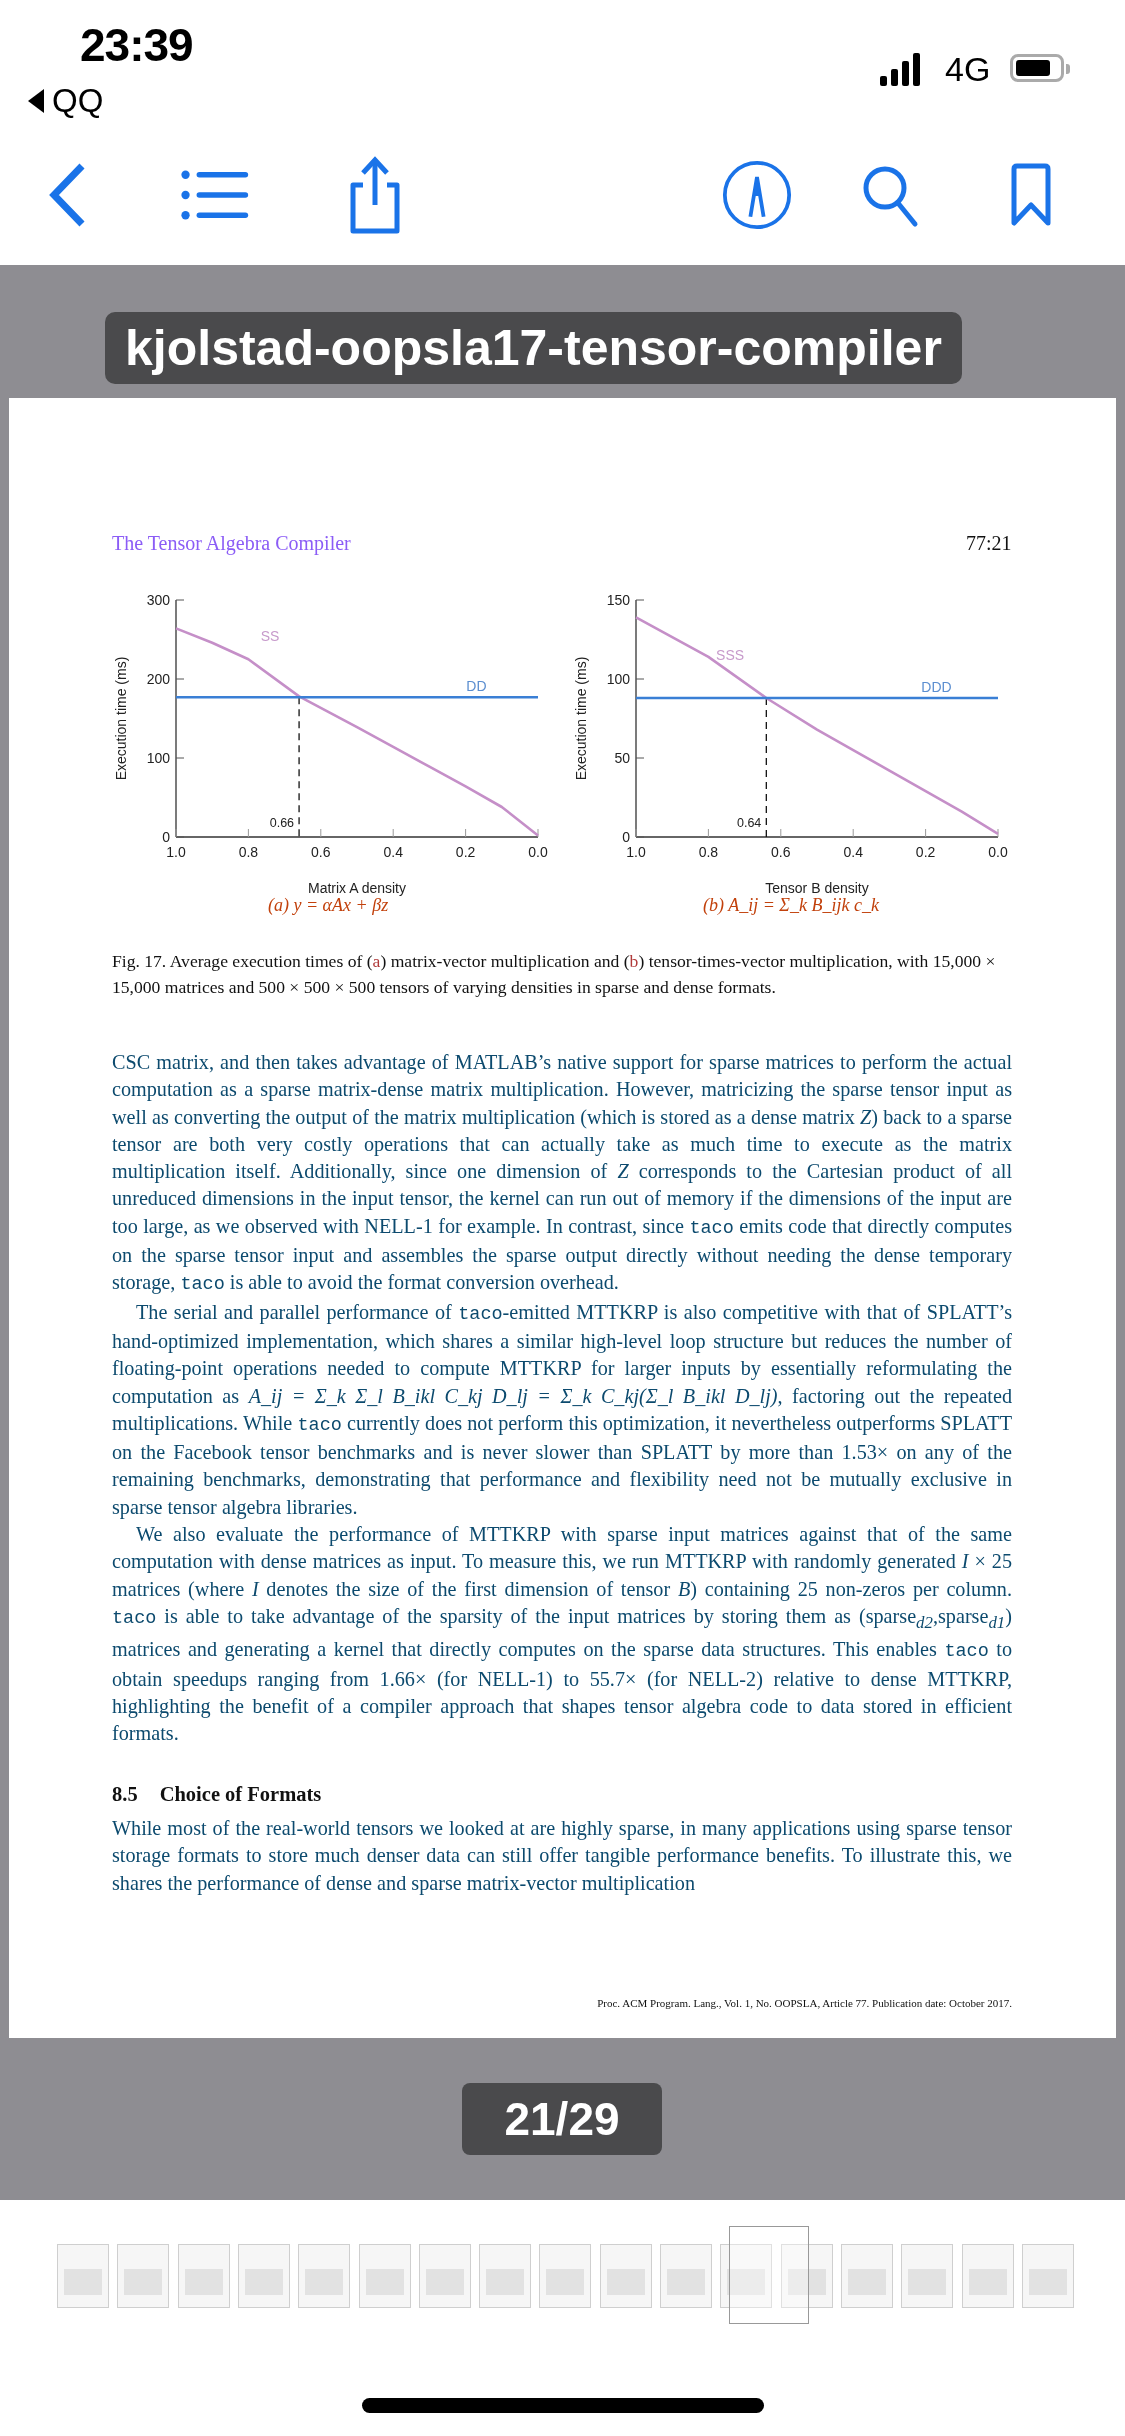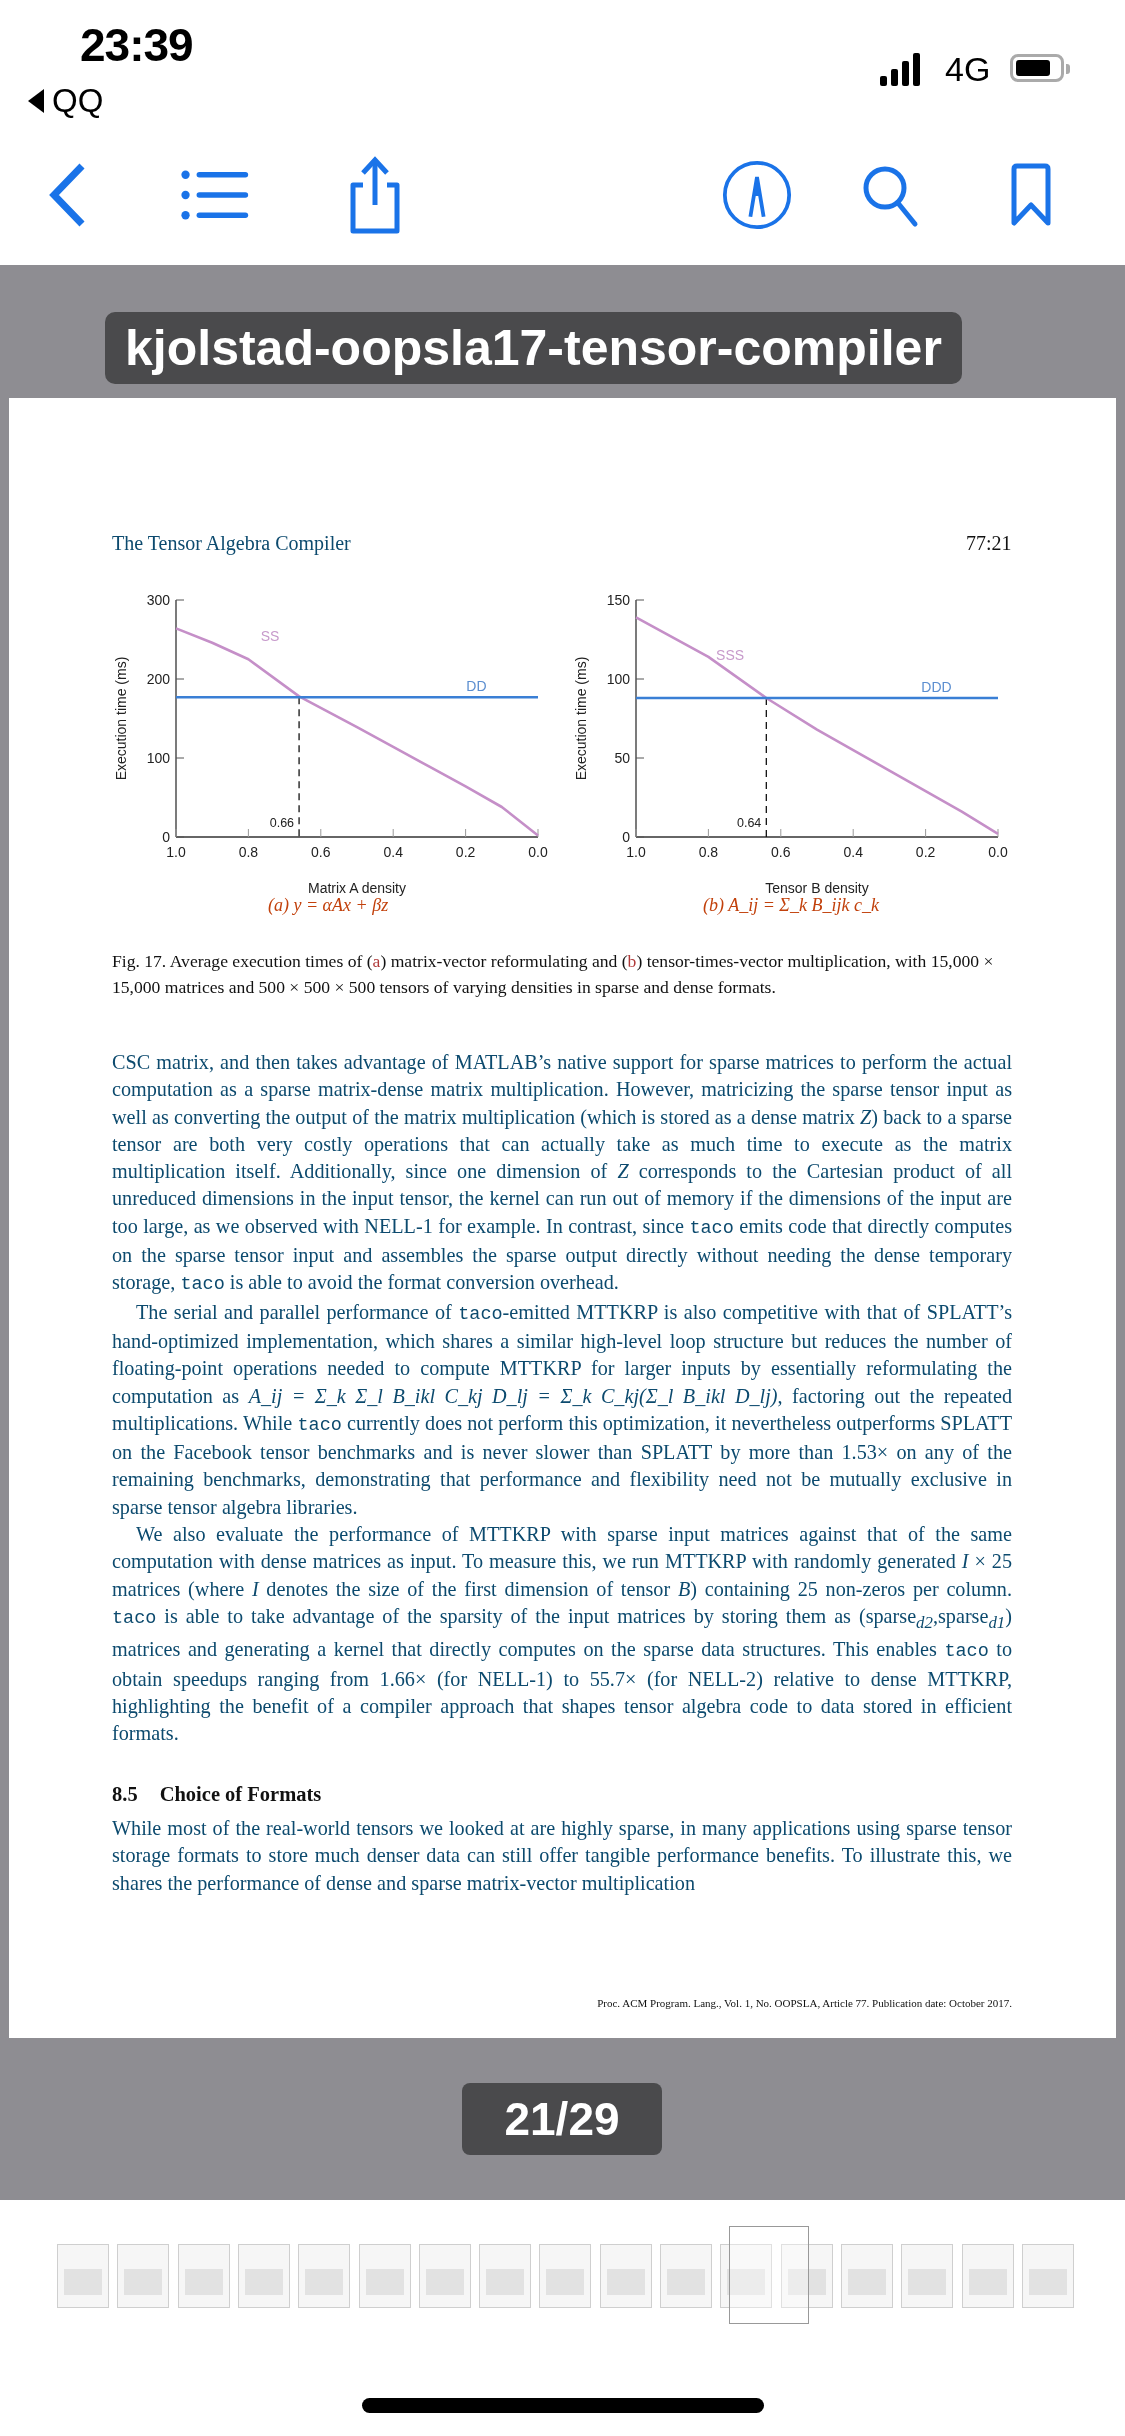--- a/index.html
+++ b/index.html
@@ -15,21 +15,21 @@
   #battery { left:1010px; top:54px; width:54px; height:28px; border:3px solid #aaa; border-radius:8px; box-sizing:border-box; }
   #battery .fill { position:absolute; left:3px; top:3px; width:34px; height:16px; background:#000; border-radius:3px; }
   #battery .nub { position:absolute; right:-9px; top:7px; width:4px; height:10px; background:#aaa; border-radius:0 3px 3px 0; }
   
   .tb-icon { position:absolute; top:160px; width:70px; height:70px; display:flex; align-items:center; justify-content:center; }
   
   #viewer { left:0; top:265px; width:1125px; height:1935px; background:#8e8d92; }
   #doc-title { left:105px; top:312px; height:72px; padding:0 20px; background:#4a4a4c; border-radius:10px; color:#fff; font-size:50px; font-weight:bold; line-height:72px; letter-spacing:0px; white-space:nowrap; }
   #page { left:9px; top:398px; width:1107px; height:1640px; background:#fff; }
   .serif { font-family:"Liberation Serif", serif; }
-  #running-head { left:112px; top:532px; font-size:20px; color:#0c4a6e; }
+  #running-head { left:112px; top:532px; font-size:20px; color:#8b5cf6; }
   #page-num-head { left:966px; top:532px; font-size:20px; color:#111; }
   .chart { position:absolute; }
   .chart text { font-family:"Liberation Sans", sans-serif; }
   .caption-sub { position:absolute; font-size:18px; color:#c2410c; font-family:"Liberation Serif", serif; font-style:italic; }
   #fig-caption { left:112px; top:948px; width:900px; font-size:17.6px; line-height:26px; color:#111; }
   #fig-caption .ref { color:#b03a3a; }
   .body-text { position:absolute; left:112px; width:900px; font-size:20.2px; line-height:27.3px; color:#0c4a6e; text-align:justify; }
   .body-text p { margin:0; }
   .body-text p.ind { text-indent:24px; }
   .mono { font-family:"Liberation Mono", monospace; font-size:18.5px; }
@@ -174,21 +174,21 @@
     <text x="201.32" y="247" text-anchor="end" font-size="12.5" fill="#222">0.64</text>
     <polyline points="76.0,37.4 148.4,76.9 206.3,118.0 257.0,149.6 293.2,170.1 329.4,190.6 365.6,211.2 401.8,231.7 438.0,253.8" fill="none" stroke="#c58fc8" stroke-width="2.6" stroke-linejoin="round"></polyline>
     <polyline points="76.0,118.0 438.0,118.0" fill="none" stroke="#3a7fd5" stroke-width="2.6" stroke-linejoin="round"></polyline>
     <text x="170.12" y="79.72800000000001" text-anchor="middle" font-size="14" fill="#c79acb">SSS</text>
     <text x="376.46" y="111.96000000000001" text-anchor="middle" font-size="14" fill="#5b8ed0">DDD</text>
   </svg>
 
 <div class="caption-sub" style="left:268px; top:895px;">(a) y = αAx + βz</div>
 <div class="caption-sub" style="left:703px; top:895px;">(b) A_ij = Σ_k B_ijk c_k</div>
 
-<div id="fig-caption" class="abs serif"><span>Fig. 17.  Average execution times of (</span><span class="ref">a</span><span>) matrix-vector reformulating and (</span><span class="ref">b</span><span>) tensor-times-vector multiplication, with 15,000 × 15,000 matrices and 500 × 500 × 500 tensors of varying densities in sparse and dense formats.</span></div>
+<div id="fig-caption" class="abs serif"><span>Fig. 17.  Average execution times of (</span><span class="ref">a</span><span>) matrix-vector multiplication and (</span><span class="ref">b</span><span>) tensor-times-vector multiplication, with 15,000 × 15,000 matrices and 500 × 500 × 500 tensors of varying densities in sparse and dense formats.</span></div>
 
 <div class="body-text serif" style="top:1049px;">
   <p><span>CSC matrix, and then takes advantage of MATLAB’s native support for sparse matrices to perform the actual computation as a sparse matrix-dense matrix multiplication. However, matricizing the sparse tensor input as well as converting the output of the matrix multiplication (which is stored as a dense matrix </span><i>Z</i><span>) back to a sparse tensor are both very costly operations that can actually take as much time to execute as the matrix multiplication itself. Additionally, since one dimension of </span><i>Z</i><span> corresponds to the Cartesian product of all unreduced dimensions in the input tensor, the kernel can run out of memory if the dimensions of the input are too large, as we observed with NELL-1 for example. In contrast, since </span><span class="mono">taco</span><span> emits code that directly computes on the sparse tensor input and assembles the sparse output directly without needing the dense temporary storage, </span><span class="mono">taco</span><span> is able to avoid the format conversion overhead.</span></p>
   <p class="ind"><span>The serial and parallel performance of </span><span class="mono">taco</span><span>-emitted MTTKRP is also competitive with that of SPLATT’s hand-optimized implementation, which shares a similar high-level loop structure but reduces the number of floating-point operations needed to compute MTTKRP for larger inputs by essentially reformulating the computation as </span><i>A_ij = Σ_k Σ_l B_ikl C_kj D_lj = Σ_k C_kj(Σ_l B_ikl D_lj)</i><span>, factoring out the repeated multiplications. While </span><span class="mono">taco</span><span> currently does not perform this optimization, it nevertheless outperforms SPLATT on the Facebook tensor benchmarks and is never slower than SPLATT by more than 1.53× on any of the remaining benchmarks, demonstrating that performance and flexibility need not be mutually exclusive in sparse tensor algebra libraries.</span></p>
   <p class="ind"><span>We also evaluate the performance of MTTKRP with sparse input matrices against that of the same computation with dense matrices as input. To measure this, we run MTTKRP with randomly generated </span><i>I</i><span> × 25 matrices (where </span><i>I</i><span> denotes the size of the first dimension of tensor </span><i>B</i><span>) containing 25 non-zeros per column. </span><span class="mono">taco</span><span> is able to take advantage of the sparsity of the input matrices by storing them as (sparse</span><sub><i>d2</i></sub><span>,sparse</span><sub><i>d1</i></sub><span>) matrices and generating a kernel that directly computes on the sparse data structures. This enables </span><span class="mono">taco</span><span> to obtain speedups ranging from 1.66× (for NELL-1) to 55.7× (for NELL-2) relative to dense MTTKRP, highlighting the benefit of a compiler approach that shapes tensor algebra code to data stored in efficient formats.</span></p>
 </div>
 
 <div id="section-head" class="abs serif"><span class="num">8.5</span><span>Choice of Formats</span></div>
 <div class="body-text serif" style="top:1815px;">While most of the real-world tensors we looked at are highly sparse, in many applications using sparse tensor storage formats to store much denser data can still offer tangible performance benefits. To illustrate this, we shares the performance of dense and sparse matrix-vector multiplication</div>
 

